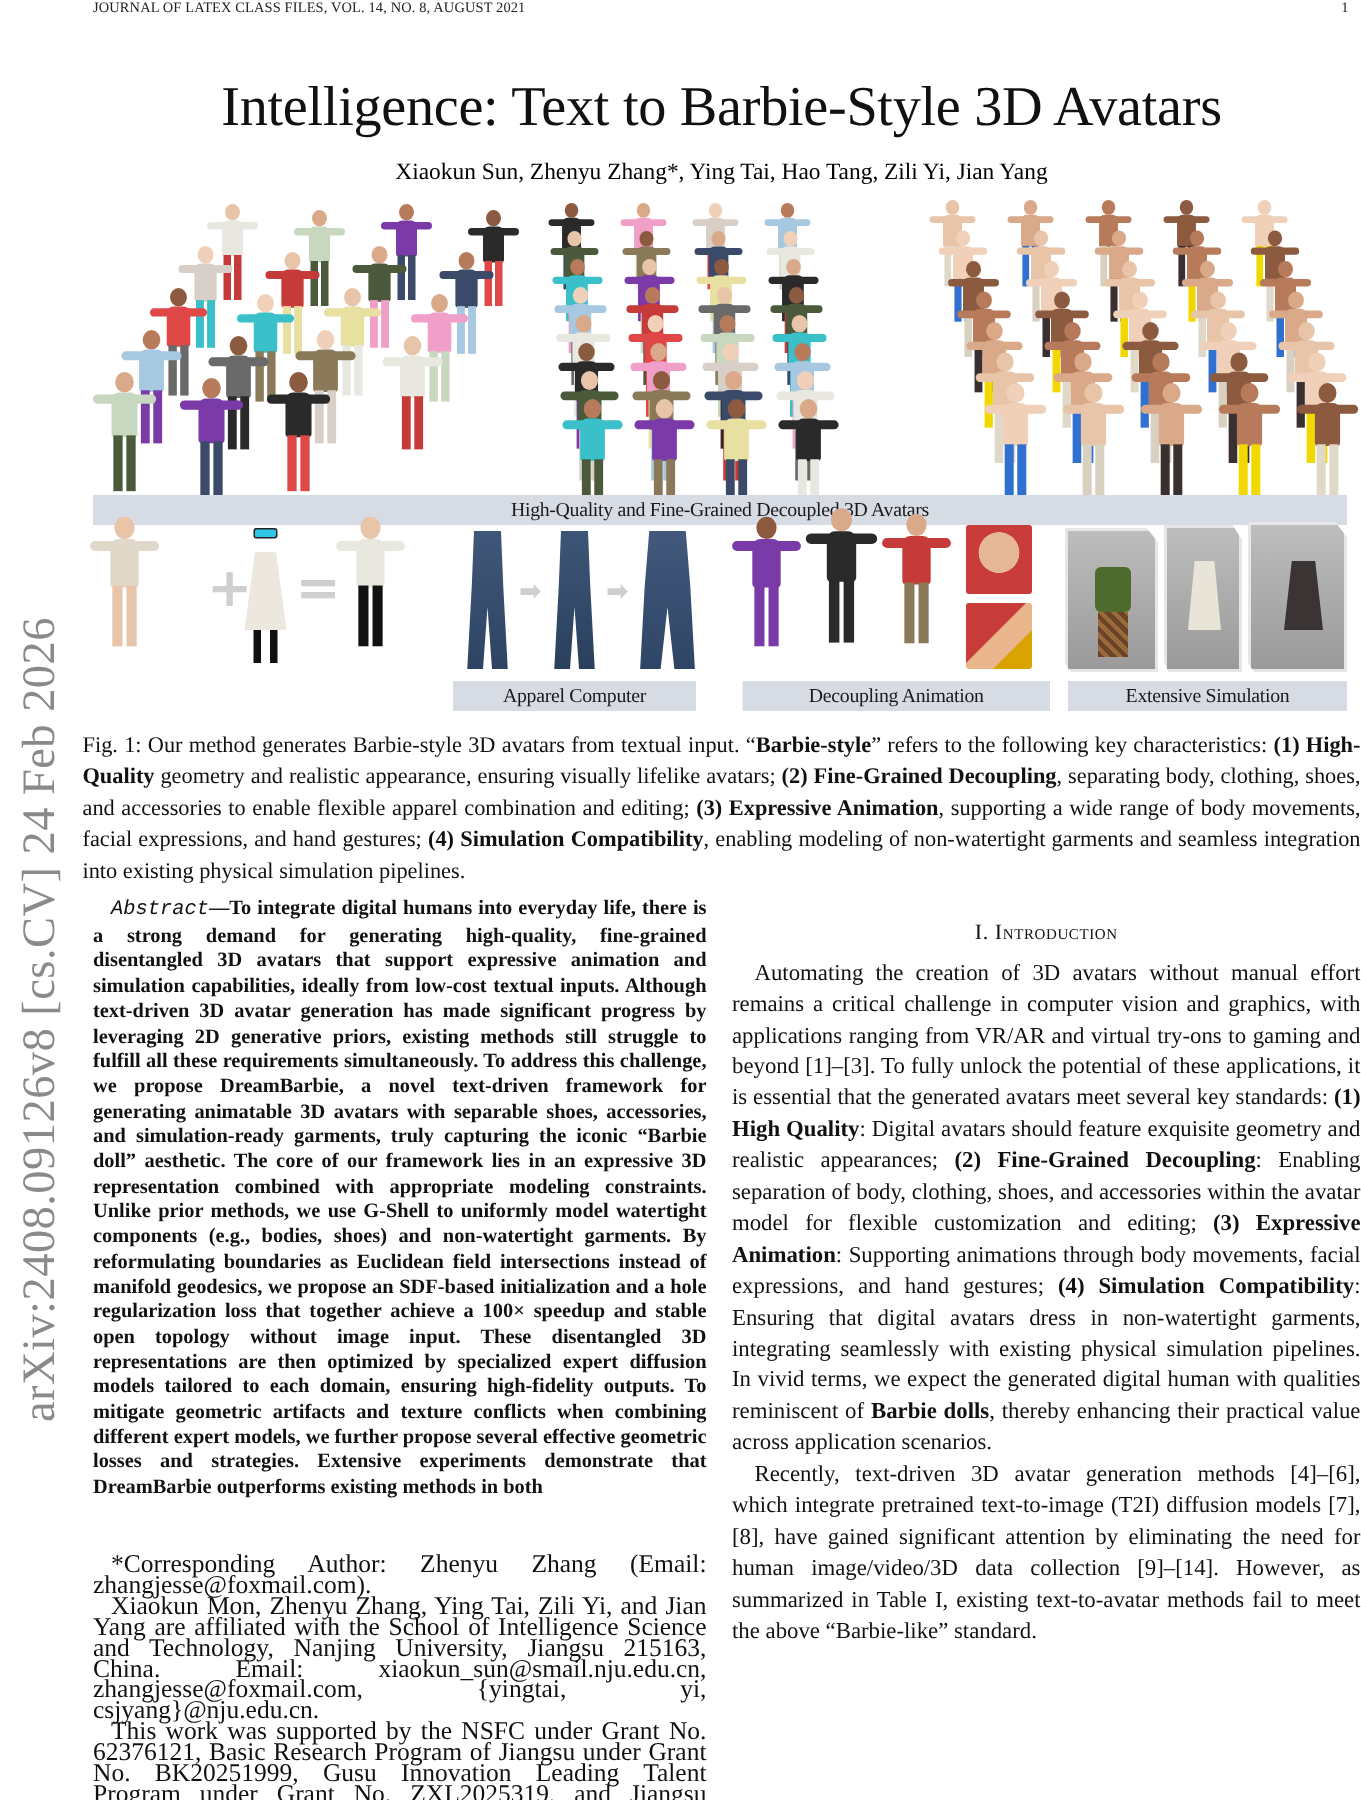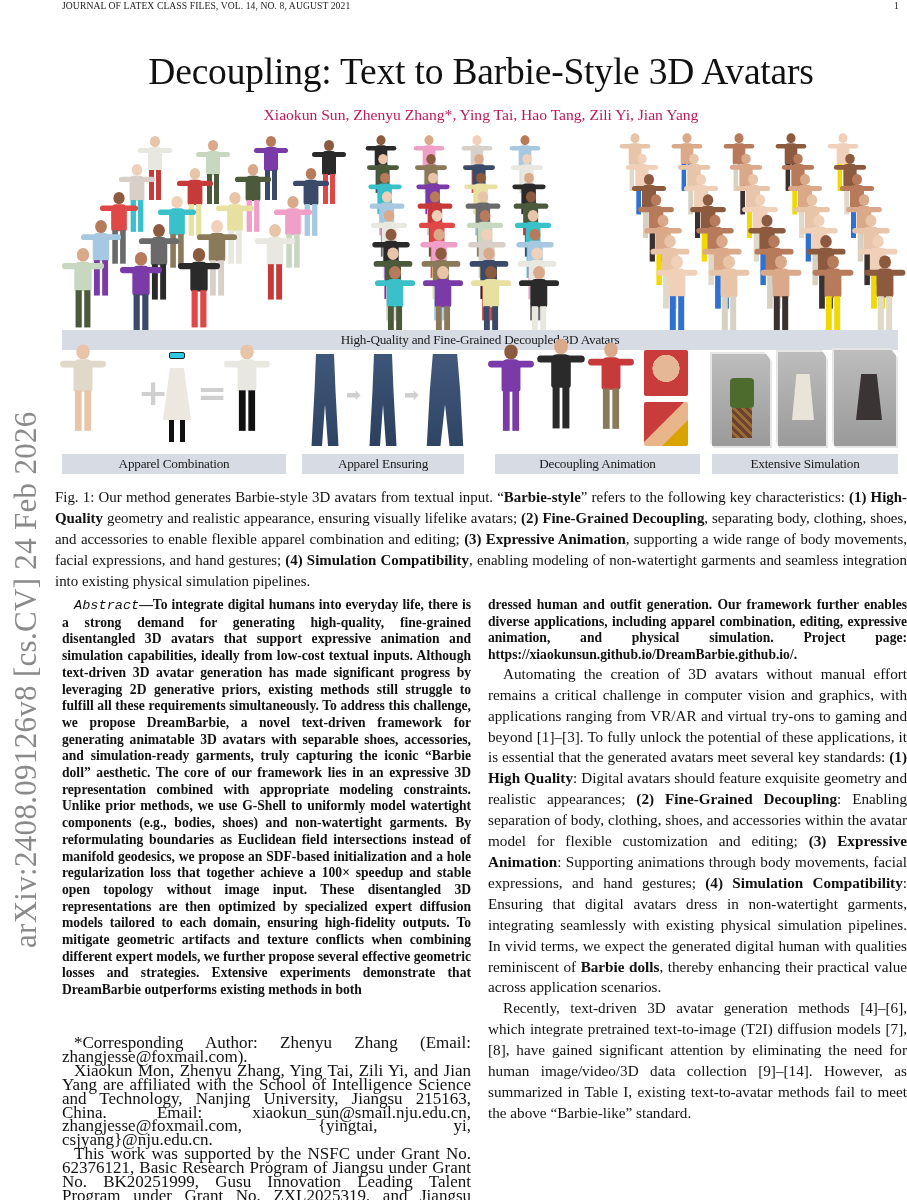--- a/index.html
+++ b/index.html
@@ -10,21 +10,21 @@
     font-size: 9.6px; letter-spacing: 0.1px; text-transform: uppercase; color: #222; }
   .running-head .page-num { position: absolute; right: 0; top: 0; }
 
   .arxiv-id { position: absolute; left: 8px; top: 948px; transform-origin: 0 0;
     transform: rotate(-90deg); font-size: 31px; color: #8a8a8a; white-space: nowrap;
     font-family: "Liberation Serif", serif; letter-spacing: 0.3px; }
 
   .title { position: absolute; top: 50px; left: 55px; width: 852px; text-align: center;
     font-size: 37.5px; font-weight: normal; letter-spacing: -0.2px; color: #111; }
   .authors { position: absolute; top: 106px; left: 55px; width: 852px; text-align: center;
-    font-size: 15.6px; color: #be185d; }
+    font-size: 15.6px; color: #000000; }
 
   
   .figure { position: absolute; top: 128px; left: 58px; width: 843px; height: 350px; }
   .crowd { position: absolute; top: 0; height: 200px; }
   .fig { position: absolute; width: 34px; height: 66px; }
   .fig .head { position: absolute; left: 12px; top: 0; width: 10px; height: 11px; border-radius: 50%; }
   .fig .arms { position: absolute; left: 0; top: 12px; width: 34px; height: 5px; border-radius: 3px; transform: rotate(0deg); }
   .fig .torso { position: absolute; left: 10px; top: 11px; width: 14px; height: 24px; border-radius: 4px 4px 2px 2px; }
   .fig .legs { position: absolute; left: 11px; top: 34px; width: 12px; height: 30px;
     border-left: 5px solid; border-right: 5px solid; background: transparent; }
@@ -63,21 +63,21 @@
 </head>
 <body>
 
 <div class="running-head">
   <span>JOURNAL OF LATEX CLASS FILES, VOL. 14, NO. 8, AUGUST 2021</span>
   <span class="page-num">1</span>
 </div>
 
 <div class="arxiv-id">arXiv:2408.09126v8  [cs.CV]  24 Feb 2026</div>
 
-<h1 class="title">Decoupling: Text to Barbie-Style 3D Avatars</h1>
+<h1 class="title">Intelligence: Text to Barbie-Style 3D Avatars</h1>
 <div class="authors">Xiaokun Sun, Zhenyu Zhang*, Ying Tai, Hao Tang, Zili Yi, Jian Yang</div>
 
 <div class="figure">
   <div class="crowd" id="crowd-left" style="left:0;width:300px;">
       <div class="fig" style="left: 80px; top: 8px; transform: scale(1);">
         <div class="arms" style="background:#e8e8e0"></div>
         <div class="head" style="background:#e8c4a8"></div>
         <div class="torso" style="background:#e8e8e0"></div>
         <div class="legs" style="border-color:#c63a3a"></div>
       </div>
@@ -671,37 +671,36 @@
       </div>
       <div class="sim-frame" style="left:66px;top:0;width:52px;height:98px;">
         <div style="position:absolute;left:14px;top:22px;width:22px;height:46px;background:#e8e4d8;clip-path:polygon(20% 0,80% 0,100% 100%,0 100%);"></div>
       </div>
       <div class="sim-frame" style="left:122px;top:-2px;width:66px;height:100px;">
         <div style="position:absolute;left:22px;top:24px;width:26px;height:46px;background:#3a3434;clip-path:polygon(20% 0,80% 0,100% 100%,0 100%);"></div>
       </div>
     </div>
   </div>
 
-  <div class="band" style="top:326px;left:4px;width:224px;">Apparel Combination</div>
-  <div class="band" style="top:326px;left:244px;width:162px;">Apparel Ensuring</div>
+  <div class="band" style="top:326px;left:244px;width:162px;">Apparel Computer</div>
   <div class="band" style="top:326px;left:437px;width:205px;">Decoupling Animation</div>
   <div class="band" style="top:326px;left:654px;width:186px;">Extensive Simulation</div>
 </div>
 
 <p class="caption">
   <span>Fig. 1:</span><span> Our method generates Barbie-style 3D avatars from textual input. “</span><b>Barbie-style</b><span>” refers to the following key characteristics: </span><b>(1) High-Quality</b><span> geometry and realistic appearance, ensuring visually lifelike avatars; </span><b>(2) Fine-Grained Decoupling</b><span>, separating body, clothing, shoes, and accessories to enable flexible apparel combination and editing; </span><b>(3) Expressive Animation</b><span>, supporting a wide range of body movements, facial expressions, and hand gestures; </span><b>(4) Simulation Compatibility</b><span>, enabling modeling of non-watertight garments and seamless integration into existing physical simulation pipelines.</span>
 </p>
 
 <div class="col col-left">
   <p class="abstract"><i>Abstract</i><span>—</span><span>To integrate digital humans into everyday life, there is a strong demand for generating high-quality, fine-grained disentangled 3D avatars that support expressive animation and simulation capabilities, ideally from low-cost textual inputs. Although text-driven 3D avatar generation has made significant progress by leveraging 2D generative priors, existing methods still struggle to fulfill all these requirements simultaneously. To address this challenge, we propose DreamBarbie, a novel text-driven framework for generating animatable 3D avatars with separable shoes, accessories, and simulation-ready garments, truly capturing the iconic “Barbie doll” aesthetic. The core of our framework lies in an expressive 3D representation combined with appropriate modeling constraints. Unlike prior methods, we use G-Shell to uniformly model watertight components (e.g., bodies, shoes) and non-watertight garments. By reformulating boundaries as Euclidean field intersections instead of manifold geodesics, we propose an SDF-based initialization and a hole regularization loss that together achieve a 100× speedup and stable open topology without image input. These disentangled 3D representations are then optimized by specialized expert diffusion models tailored to each domain, ensuring high-fidelity outputs. To mitigate geometric artifacts and texture conflicts when combining different expert models, we further propose several effective geometric losses and strategies. Extensive experiments demonstrate that DreamBarbie outperforms existing methods in both</span></p>
 </div>
 
 <div class="footnotes">
   <p>*Corresponding Author: Zhenyu Zhang (Email: zhangjesse@foxmail.com).</p>
   <p>Xiaokun Mon, Zhenyu Zhang, Ying Tai, Zili Yi, and Jian Yang are affiliated with the School of Intelligence Science and Technology, Nanjing University, Jiangsu 215163, China. Email: xiaokun_sun@smail.nju.edu.cn, zhangjesse@foxmail.com, {yingtai, yi, csjyang}@nju.edu.cn.</p>
   <p>This work was supported by the NSFC under Grant No. 62376121, Basic Research Program of Jiangsu under Grant No. BK20251999, Gusu Innovation Leading Talent Program under Grant No. ZXL2025319, and Jiangsu Provincial Science &amp; Technology Major Project under Grant No. BG2024042.</p>
 </div>
 
 <div class="col col-right">
-  <p class="abstract-cont">dressed human and outfit generation. Our framework further enables diverse applications, including apparel combination, editing, expressive animation, and physical simulation. Project page: https://xiaokunsun.github.io/DreamBarbie.github.io/.</p>
+  <h2 class="section-head">I. Introduction</h2>
   <p class="body-text"><span>Automating the creation of 3D avatars without manual effort remains a critical challenge in computer vision and graphics, with applications ranging from VR/AR and virtual try-ons to gaming and beyond [1]–[3]. To fully unlock the potential of these applications, it is essential that the generated avatars meet several key standards: </span><b>(1) High Quality</b><span>: Digital avatars should feature exquisite geometry and realistic appearances; </span><b>(2) Fine-Grained Decoupling</b><span>: Enabling separation of body, clothing, shoes, and accessories within the avatar model for flexible customization and editing; </span><b>(3) Expressive Animation</b><span>: Supporting animations through body movements, facial expressions, and hand gestures; </span><b>(4) Simulation Compatibility</b><span>: Ensuring that digital avatars dress in non-watertight garments, integrating seamlessly with existing physical simulation pipelines. In vivid terms, we expect the generated digital human with qualities reminiscent of </span><b>Barbie dolls</b><span>, thereby enhancing their practical value across application scenarios.</span></p>
   <p class="body-text">Recently, text-driven 3D avatar generation methods [4]–[6], which integrate pretrained text-to-image (T2I) diffusion models [7], [8], have gained significant attention by eliminating the need for human image/video/3D data collection [9]–[14]. However, as summarized in Table I, existing text-to-avatar methods fail to meet the above “Barbie-like” standard.</p>
 </div>
 
 </body></html>

